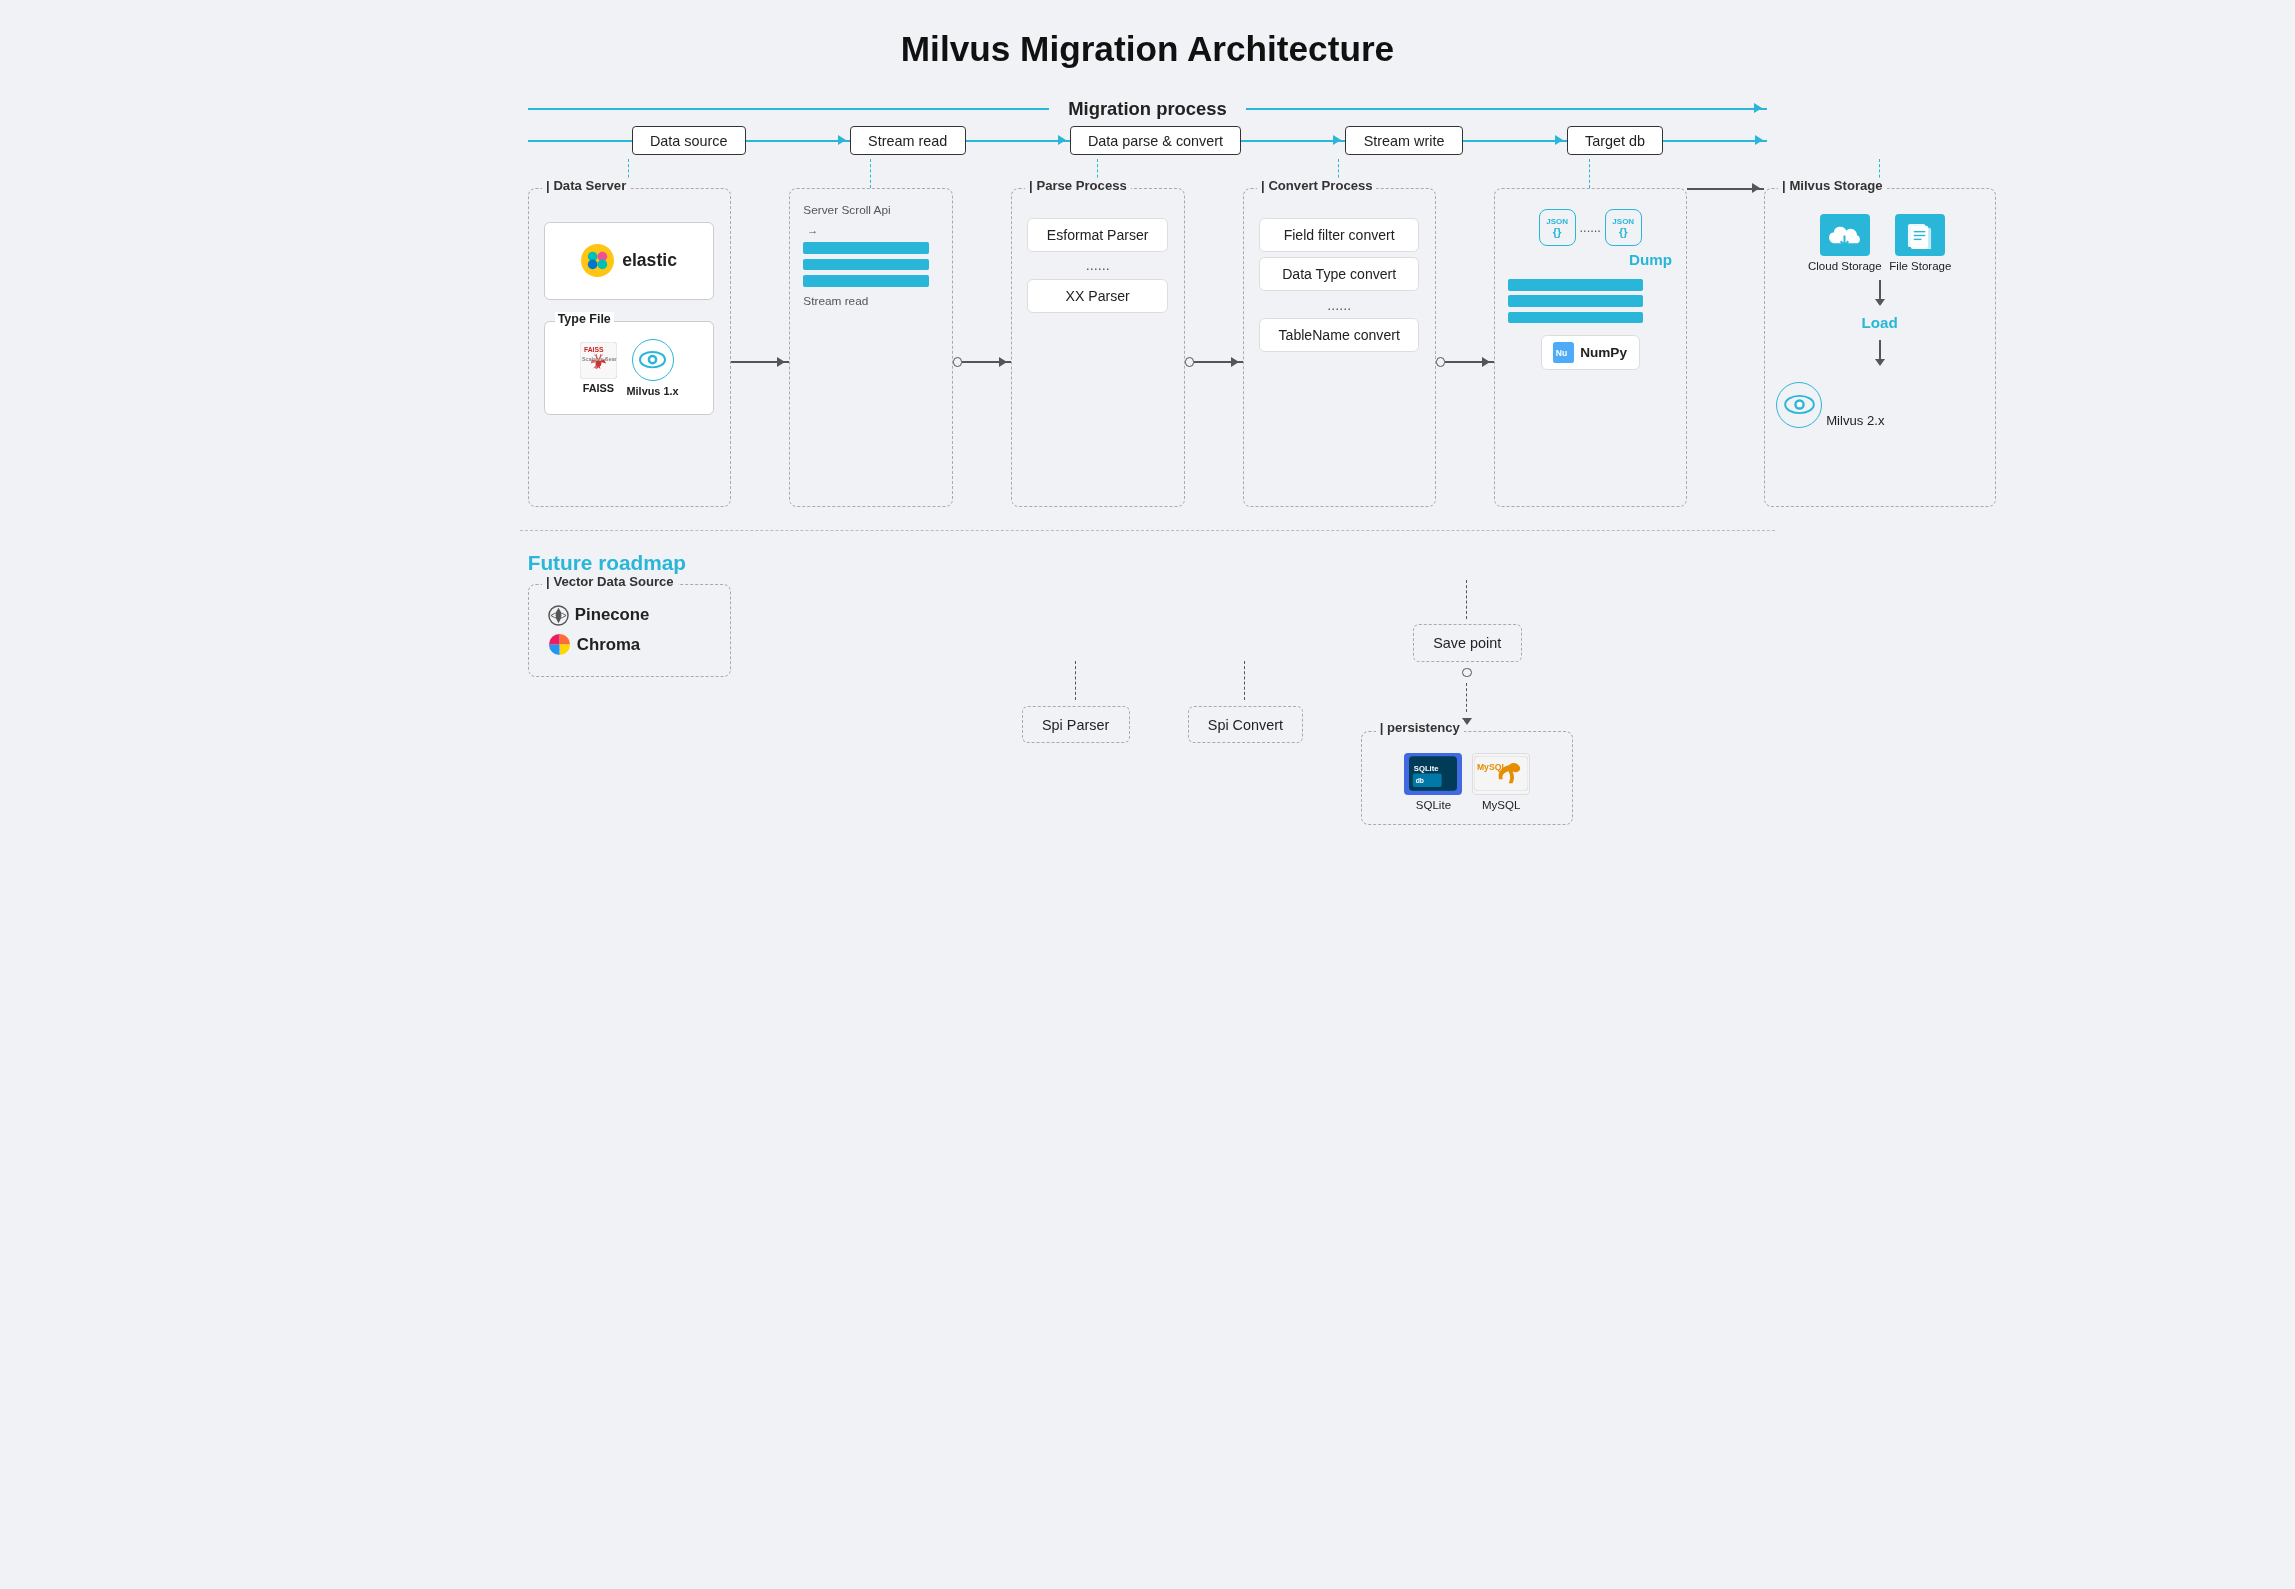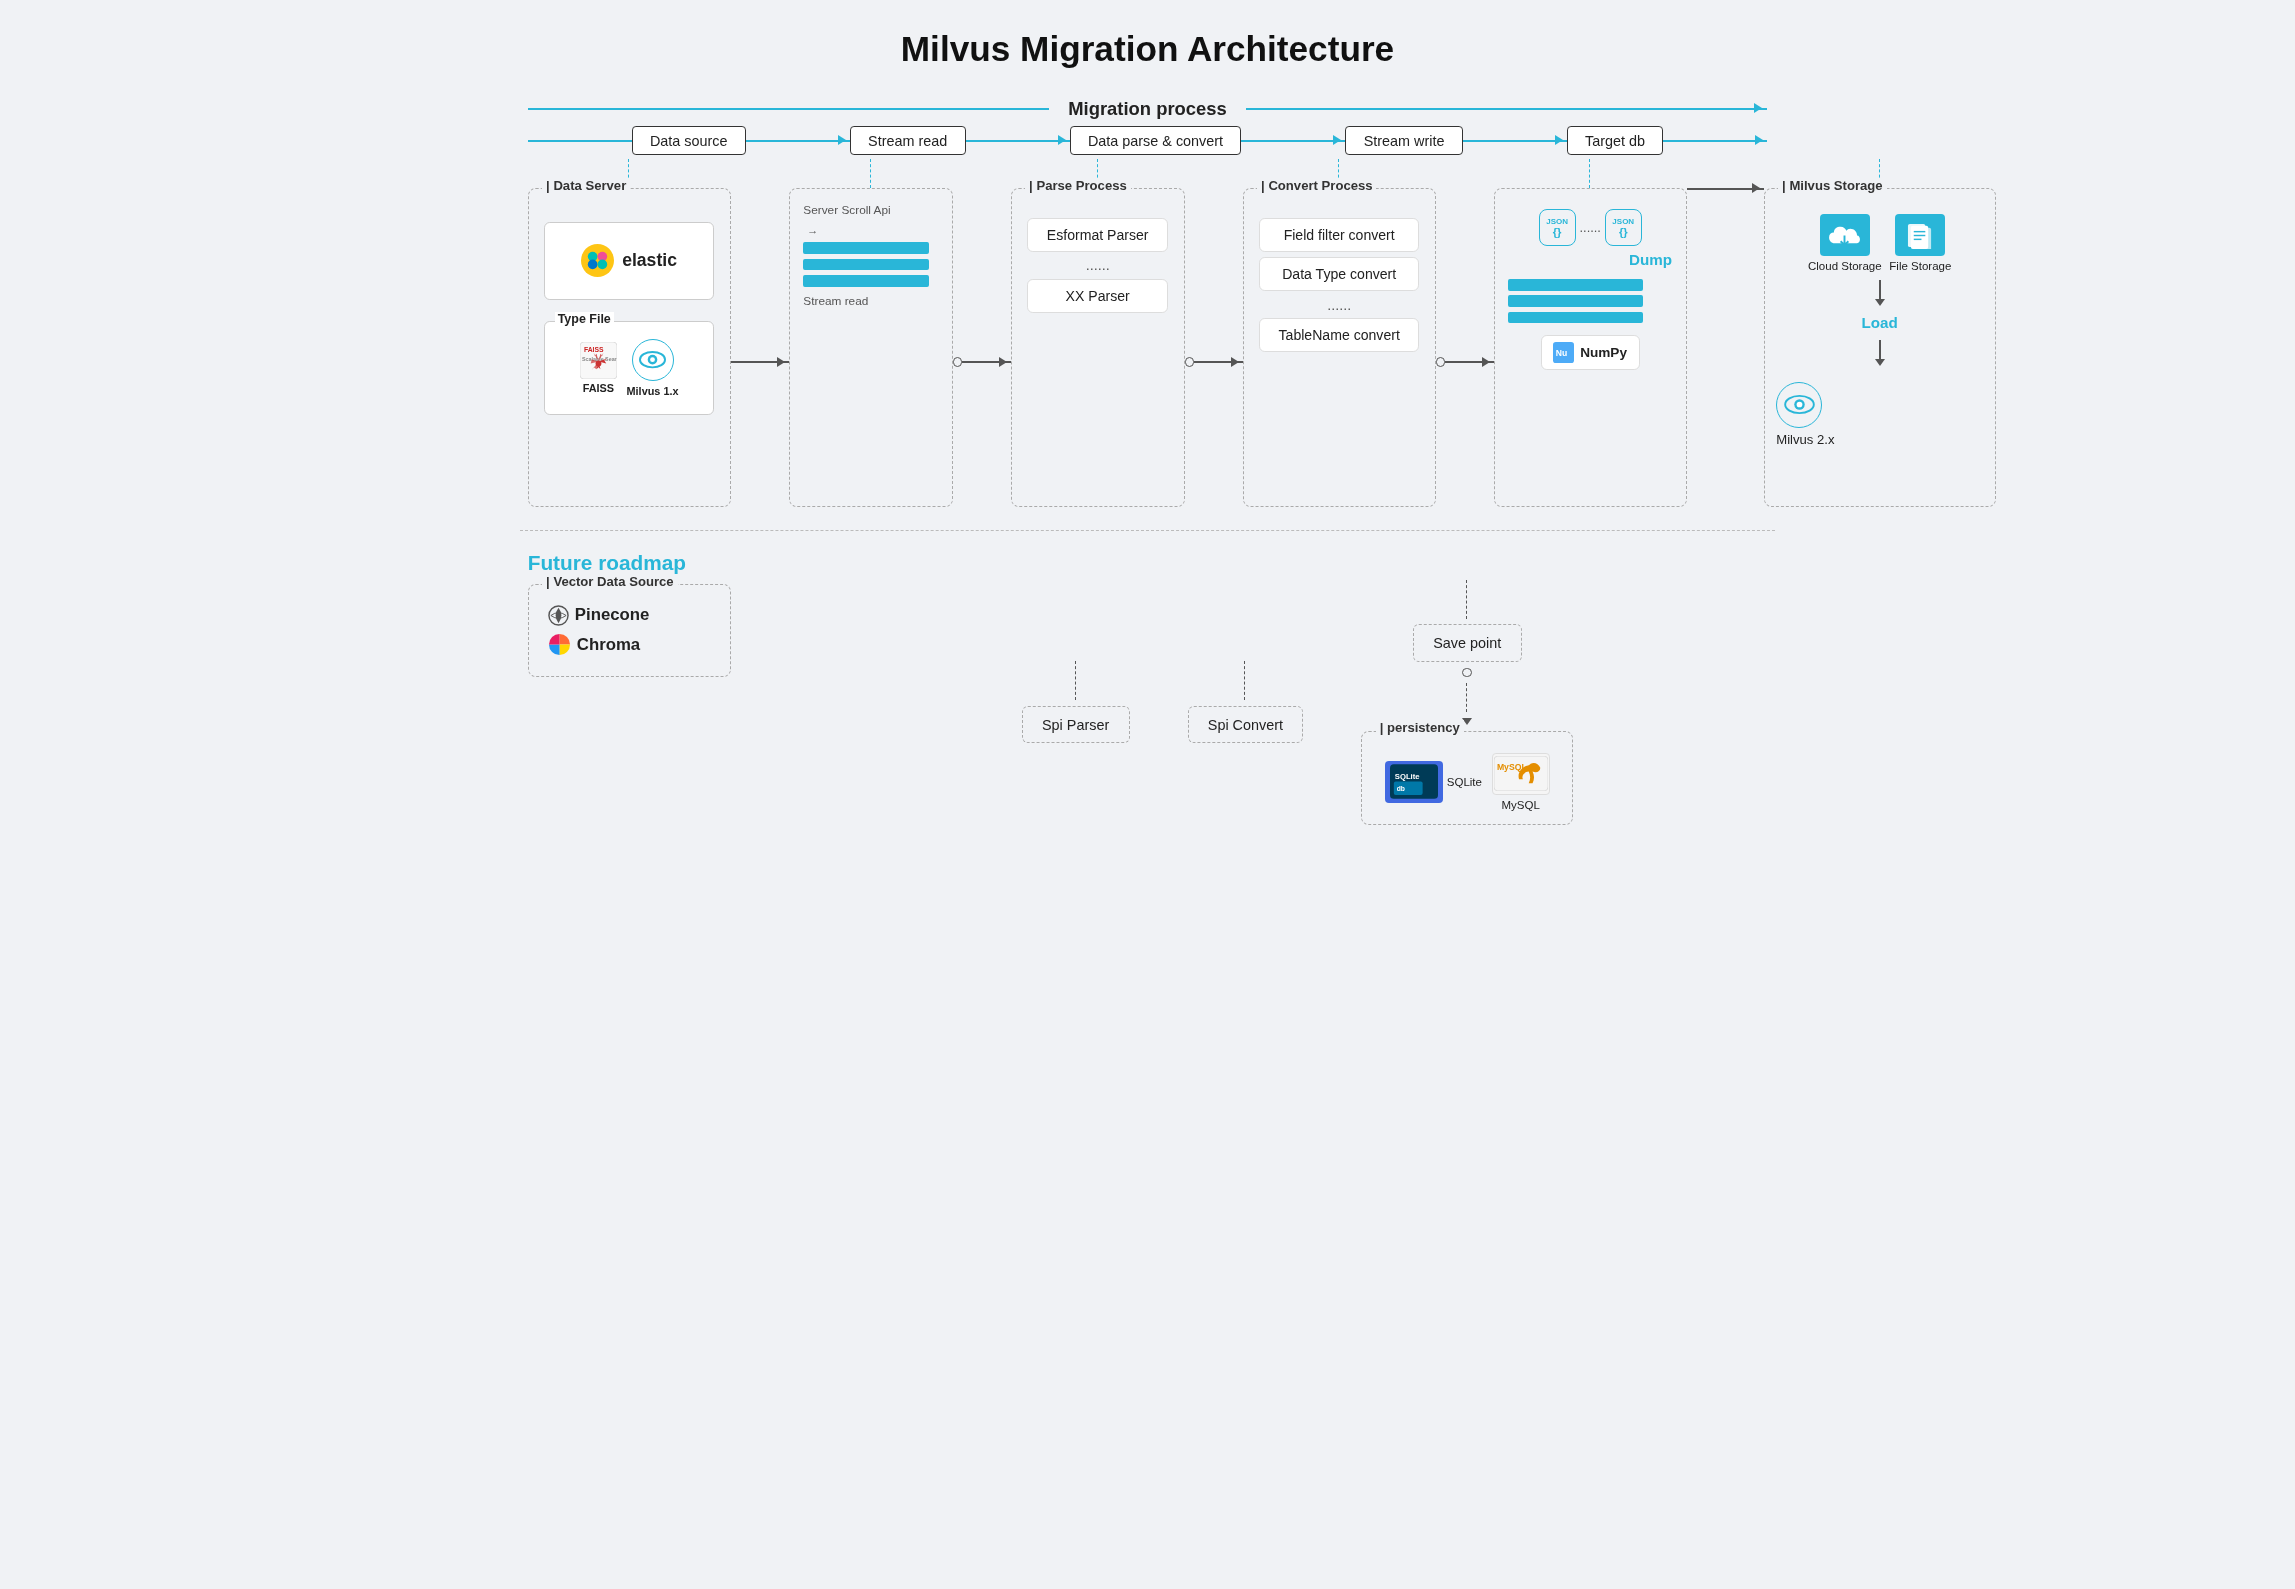--- a/index.html
+++ b/index.html
@@ -157,22 +157,22 @@
       font-weight: 700;
       font-size: 0.95rem;
     }
     .load-label {
       color: #29b6d8;
       font-weight: 700;
       font-size: 0.95rem;
     }
     .milvus2-icon {
       display: flex;
-      flex-direction: column;
-      align-items: flex-start;
+      flex-direction: row;
+      align-items: flex-end;
       gap: 3.9px;
       margin: 16px auto;
       font-size: 0.82rem;
     }
     .future-label {
       font-size: 1.3rem;
       font-weight: 700;
       color: #29b6d8;
       margin-bottom: 9.7px;
     }
@@ -662,21 +662,21 @@
             <div class="wire-dot"></div>
 
             <div style="width:1.9px; height:29px; border-left:1.9px dashed #555;"></div>
 
             <div style="width:0; height:0; border-left:5.8px solid transparent; border-right:5.8px solid transparent; border-top:7.7px solid #555;"></div>
 
             <div class="dashed-box" style="width:212px; padding:13.5px 15.4px;">
               <span class="dashed-box-label">persistency</span>
               <div class="db-icons-row">
 
-                <div style="display:flex; flex-direction:row; align-items:center; gap:3.9px;">
+                <div style="display:flex; flex-direction:column; align-items:center; gap:3.9px;">
                   <div class="db-icon sqlite-icon">
                     <svg width="48" height="35" viewBox="0 0 50 36">
                       <rect width="50" height="36" rx="4" fill="#003B57"></rect>
                       <text x="5" y="15" font-size="8" fill="white" font-weight="700">SQLite</text>
                       <rect x="4" y="18" width="30" height="14" rx="2" fill="#0078A8"></rect>
                       <text x="7" y="28" font-size="7" fill="white">db</text>
                     </svg>
                   </div>
                   <span style="font-size:0.72rem;">SQLite</span>
                 </div>

